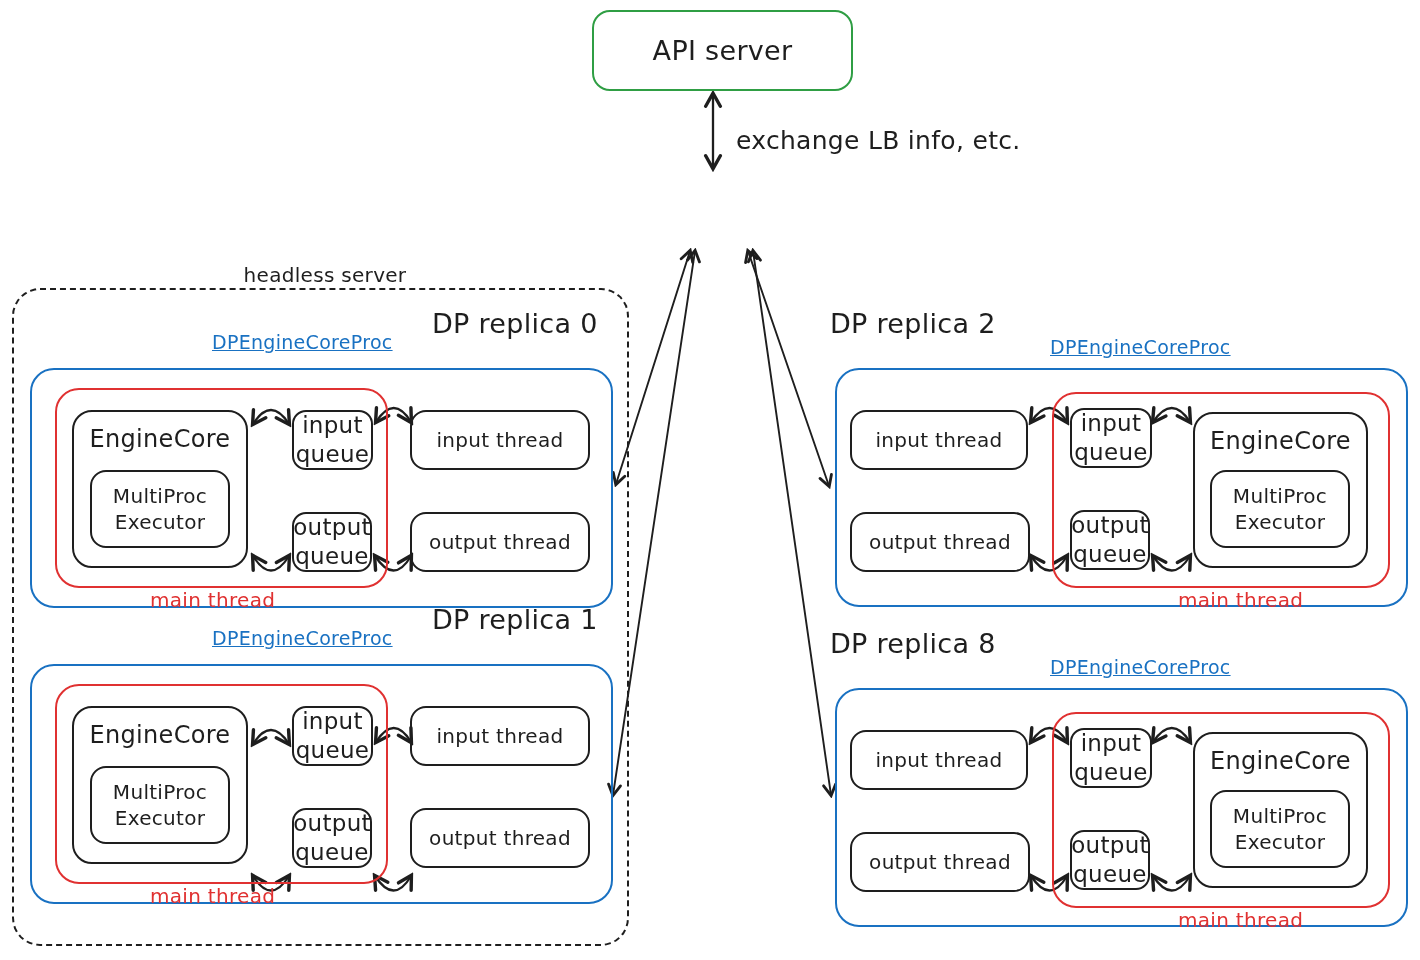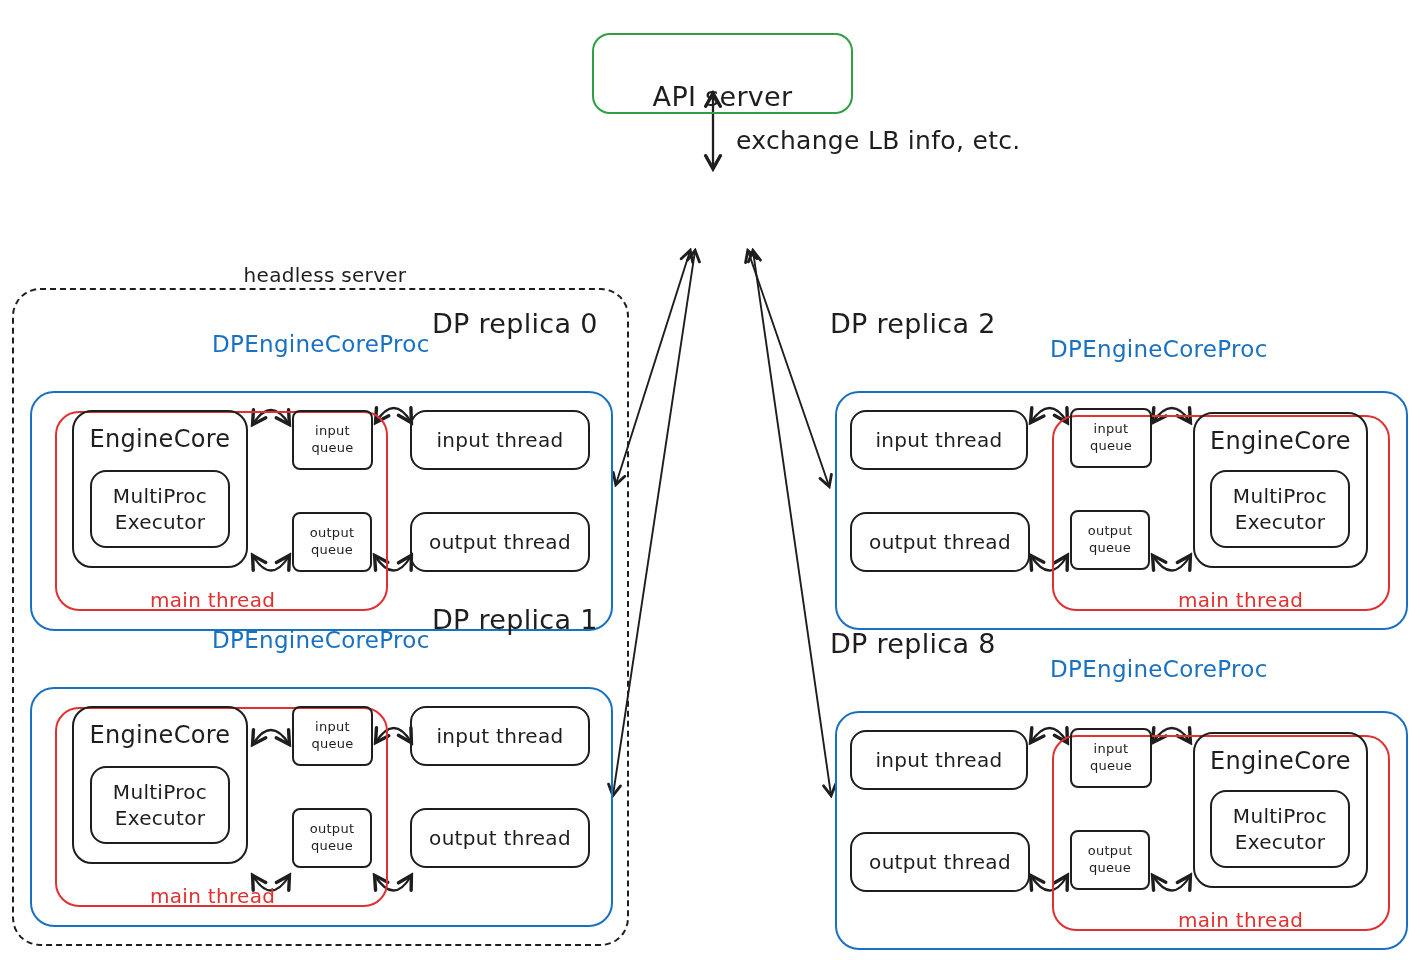--- a/index.html
+++ b/index.html
@@ -3,39 +3,39 @@
 <meta charset="utf-8">
 <style>
   :root{
     --ink:#1e1e1e; --green:#2f9e44; --orange:#f08c00; --blue:#1971c2; --red:#e03131; --bg:#ffffff;
   }
   html,body{margin:0;padding:0;background:var(--bg);}
   .canvas{position:relative;width:1420px;height:960px;background:var(--bg);overflow:hidden;
           font-family:"DejaVu Sans","Liberation Sans",sans-serif;color:var(--ink);letter-spacing:.3px;}
   .overlay{position:absolute;left:0;top:0;pointer-events:none;}
   .box{position:absolute;border:2.5px solid var(--ink);border-radius:18px;box-sizing:border-box;
-       display:flex;align-items:flex-end;justify-content:center;text-align:center;background:transparent;margin-top:23px;}
+       display:flex;align-items:center;justify-content:center;text-align:center;background:transparent;}
   .node-title{font-size:27px;}
   .green-box{border-color:var(--green);}
   .orange-box{border-color:var(--orange);}
   .blue-box{border-color:var(--blue);border-radius:24px;border-width:2.5px;}
   .red-box{border-color:var(--red);border-radius:24px;border-width:2.5px;}
   .dashed-box{position:absolute;border:2.2px dashed var(--ink);border-radius:28px;box-sizing:border-box;}
   .lbl{position:absolute;white-space:nowrap;}
   .exchange-lbl{font-size:25px;}
   .headless-lbl{font-size:20px;width:170px;text-align:center;}
   .replica{position:absolute;width:585px;height:312px;}
   .rep-title{position:absolute;font-size:27px;white-space:nowrap;}
-  .proc-lbl{position:absolute;font-size:23px;color:var(--blue);white-space:nowrap;}
+  .proc-lbl{position:absolute;font-size:19px;color:var(--blue);white-space:nowrap;text-decoration:underline;}
   .main-lbl{position:absolute;font-size:20px;color:var(--red);white-space:nowrap;}
   .inner{position:absolute;border:2.6px solid var(--ink);box-sizing:border-box;display:flex;
          align-items:center;justify-content:center;text-align:center;}
   .engine{border-radius:20px;align-items:flex-start;padding-top:13px;font-size:24px;}
   .multi{border-radius:16px;font-size:20px;line-height:1.3;white-space:pre-line;}
-  .queue{border-radius:8px;font-size:13px;line-height:1.28;white-space:pre-line;}
+  .queue{border-radius:14px;font-size:23px;line-height:1.28;white-space:pre-line;}
   .thread{border-radius:16px;font-size:20px;}
   .arrow{stroke:var(--ink);stroke-width:2.3;fill:none;stroke-linecap:round;}
   .thin{stroke-width:1.9;}
 </style>
 </head>
 <body>
 
 <div class="canvas">
 
   <svg class="overlay" width="1420" height="960">

